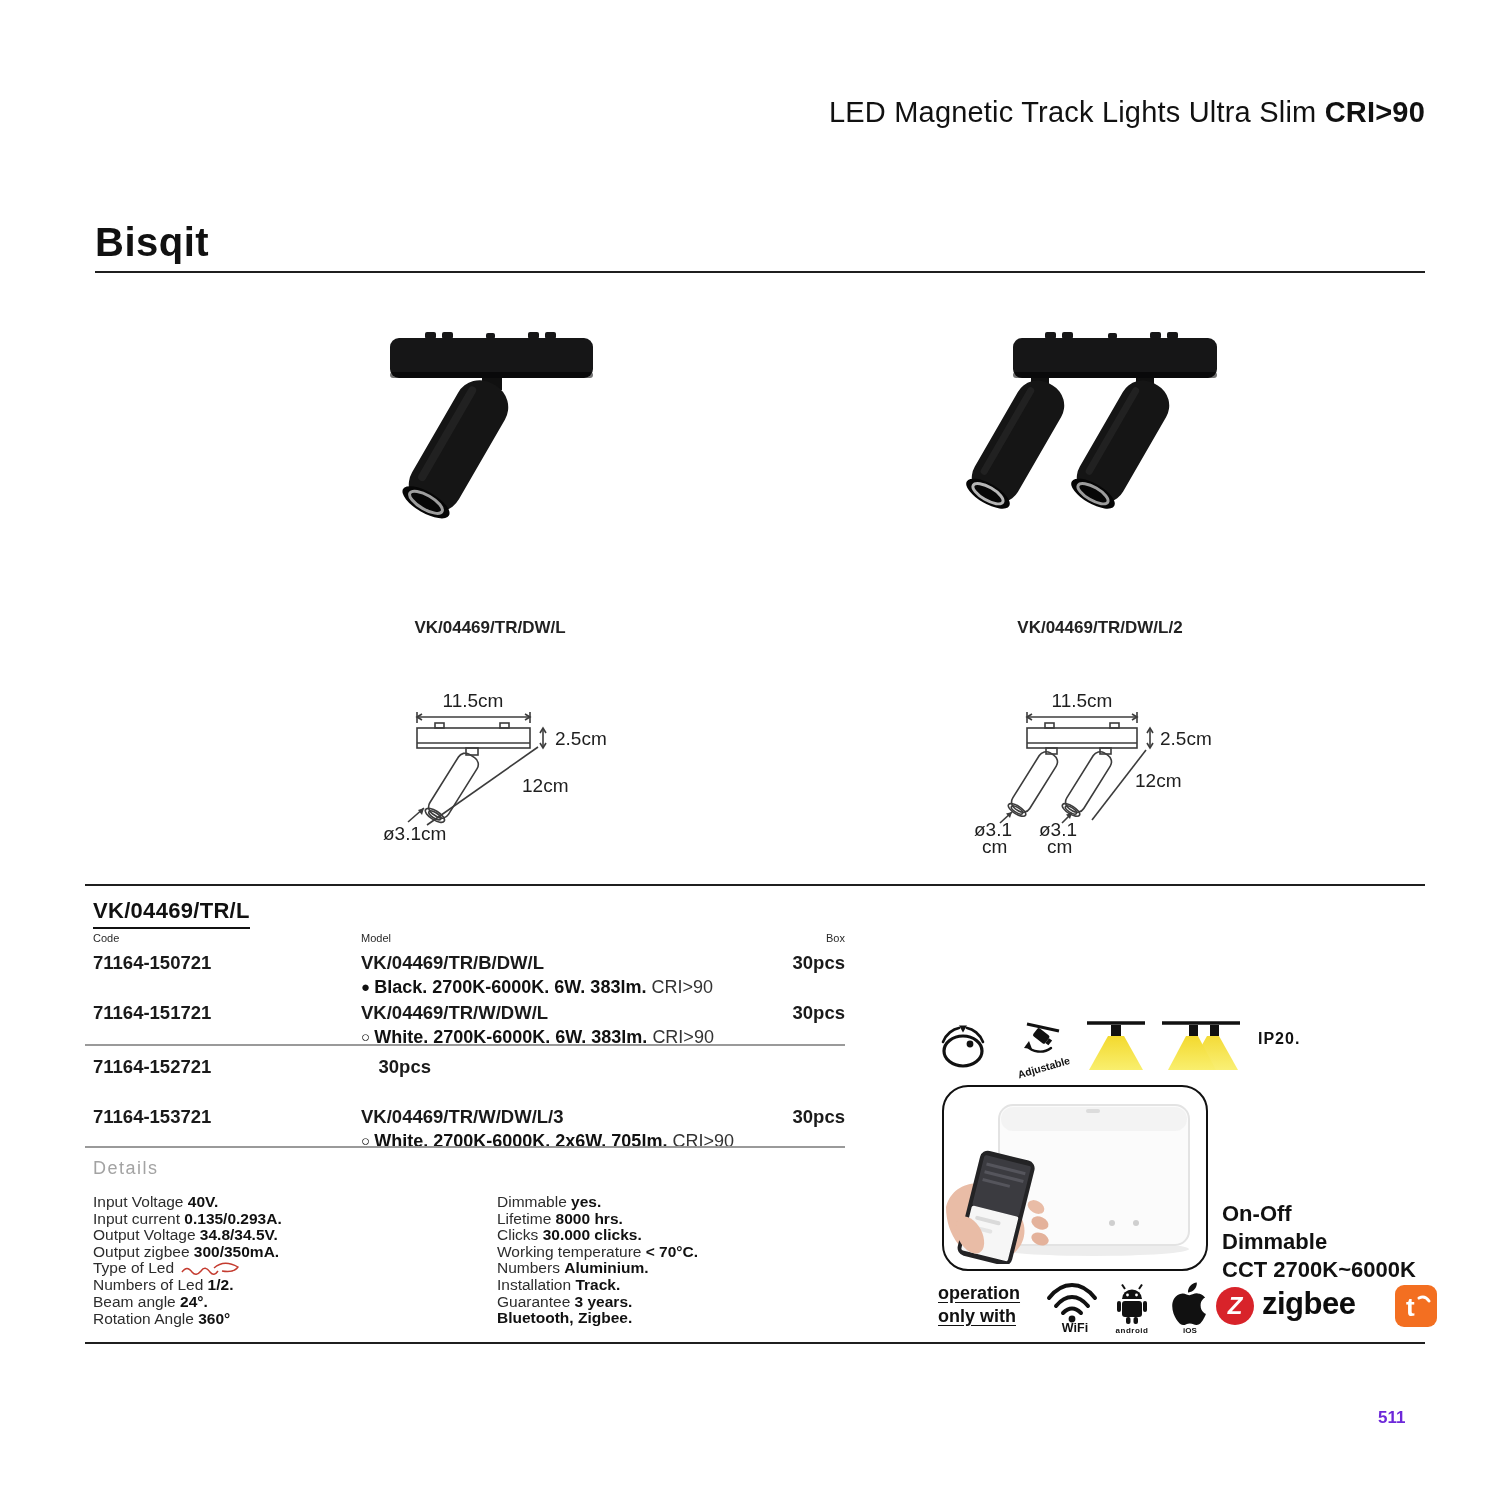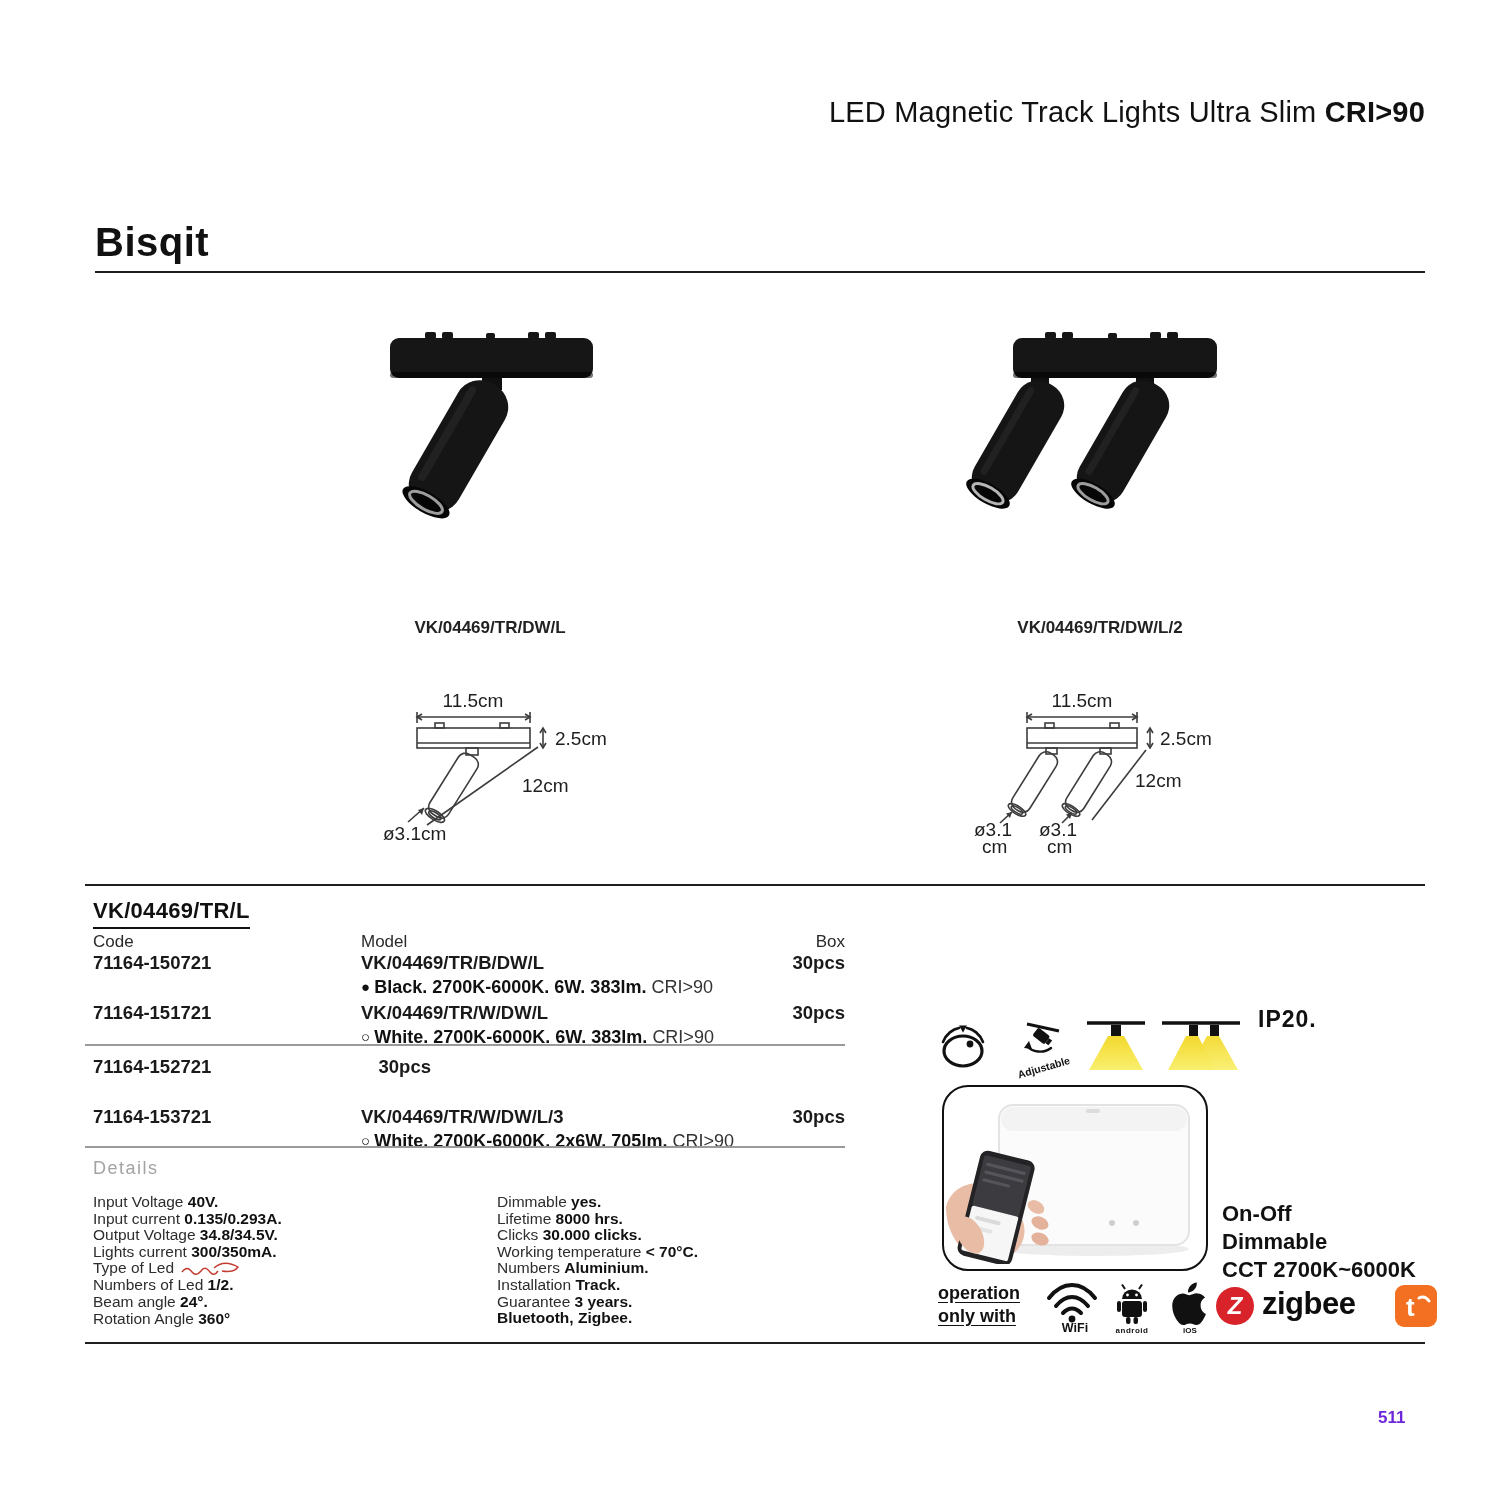--- a/index.html
+++ b/index.html
@@ -22,34 +22,34 @@
   .dim-svg line,.dim-svg rect,.dim-svg ellipse,.dim-svg path{stroke:#3c3c3c;stroke-width:1.6;fill:none;}
   .dim-svg .arr{fill:#3c3c3c;stroke:none;}
 
   .group-code{position:absolute;left:93px;top:898px;font-size:22px;font-weight:800;
               color:#111;border-bottom:2px solid #111;padding-bottom:3px;letter-spacing:.3px;text-align:center;}
 
   .tbl-row{position:absolute;left:93px;width:752px;display:flex;align-items:flex-start;}
   .t-code{width:268px;flex:none;font-size:18.5px;}
   .t-modelcell{flex:1;font-size:18.5px;}
   .t-box{width:70px;flex:none;text-align:right;font-size:18.5px;}
-  .tbl-head .t-code,.tbl-head .t-modelcell,.tbl-head .t-box{font-size:17px;font-weight:400;color:#2a2a2a;}
+  .tbl-head .t-code,.tbl-head .t-modelcell,.tbl-head .t-box{font-size:11px;font-weight:400;color:#2a2a2a;}
   .bold{font-weight:700;}
   .desc{font-size:18px;margin-top:3px;color:#111;}
   .desc .bullet{font-size:15px;vertical-align:1px;}
   .desc b{font-weight:700;}
   .desc .cri{font-weight:400;color:#333;}
 
   .details-heading{position:absolute;left:93px;top:1158px;font-size:18px;color:#a3a3a3;
                    letter-spacing:1.5px;}
   .spec-col{position:absolute;top:1194px;font-size:15.5px;line-height:16.6px;color:#2d2d2d;}
   .spec-col b{font-weight:700;color:#111;}
   .spec .annot{vertical-align:-4px;margin-left:2px;}
 
-  .ip-rating{position:absolute;left:1258px;top:1006px;font-size:23px;font-weight:700;
+  .ip-rating{position:absolute;left:1258px;top:1030px;font-size:16px;font-weight:700;
              letter-spacing:1px;color:#111;}
 
   .gateway-box{position:absolute;left:942px;top:1085px;width:262px;height:182px;
                border:2.5px solid #111;border-radius:26px;overflow:hidden;background:#fff;}
 
   .smart-block{position:absolute;left:1222px;top:1200px;font-size:22px;font-weight:600;
                line-height:28px;color:#111;}
 
   .operation{position:absolute;left:938px;top:1282px;font-size:18px;font-weight:800;
              line-height:23px;color:#111;}
@@ -229,21 +229,21 @@
   </div>
 
   <div class="rule-grey" style="left:85px;top:1146px;width:760px;"></div>
 
   <div class="details-heading">Details</div>
 
   <div class="spec-col" style="left:93px;">
     <div class="spec"><span>Input Voltage </span><b>40V.</b></div>
     <div class="spec"><span>Input current </span><b>0.135/0.293A.</b></div>
     <div class="spec"><span>Output Voltage </span><b>34.8/34.5V.</b></div>
-    <div class="spec"><span>Lights current </span><b>300/350mA.</b></div>
+    <div class="spec"><span>Output zigbee </span><b>300/350mA.</b></div>
     <div class="spec"><span>Type of Led </span><b></b><svg class="annot" width="62" height="16" viewBox="0 0 62 16">
          <path d="M2 11 q5 -7 10 0 q4 5 9 -1 q4 -6 9 1 q4 5 8 -1" stroke="#c43b2f" stroke-width="1.5" fill="none"></path>
          <path d="M34 7 q10 -9 24 -1 q-4 6 -16 4" stroke="#c43b2f" stroke-width="1.4" fill="none"></path>
       </svg></div>
     <div class="spec"><span>Numbers of Led </span><b>1/2.</b></div>
     <div class="spec"><span>Beam angle </span><b>24°.</b></div>
     <div class="spec"><span>Rotation Angle </span><b>360°</b></div>
   </div>
 
   <div class="spec-col" style="left:497px;">

